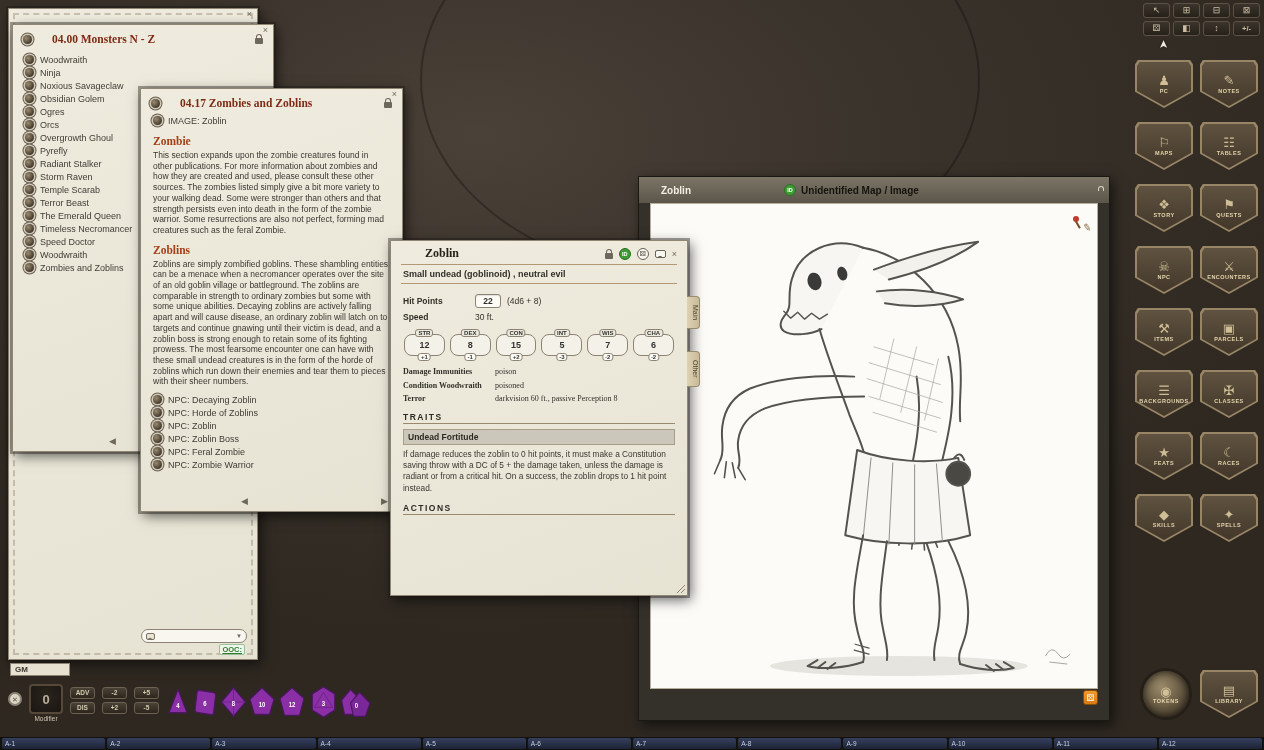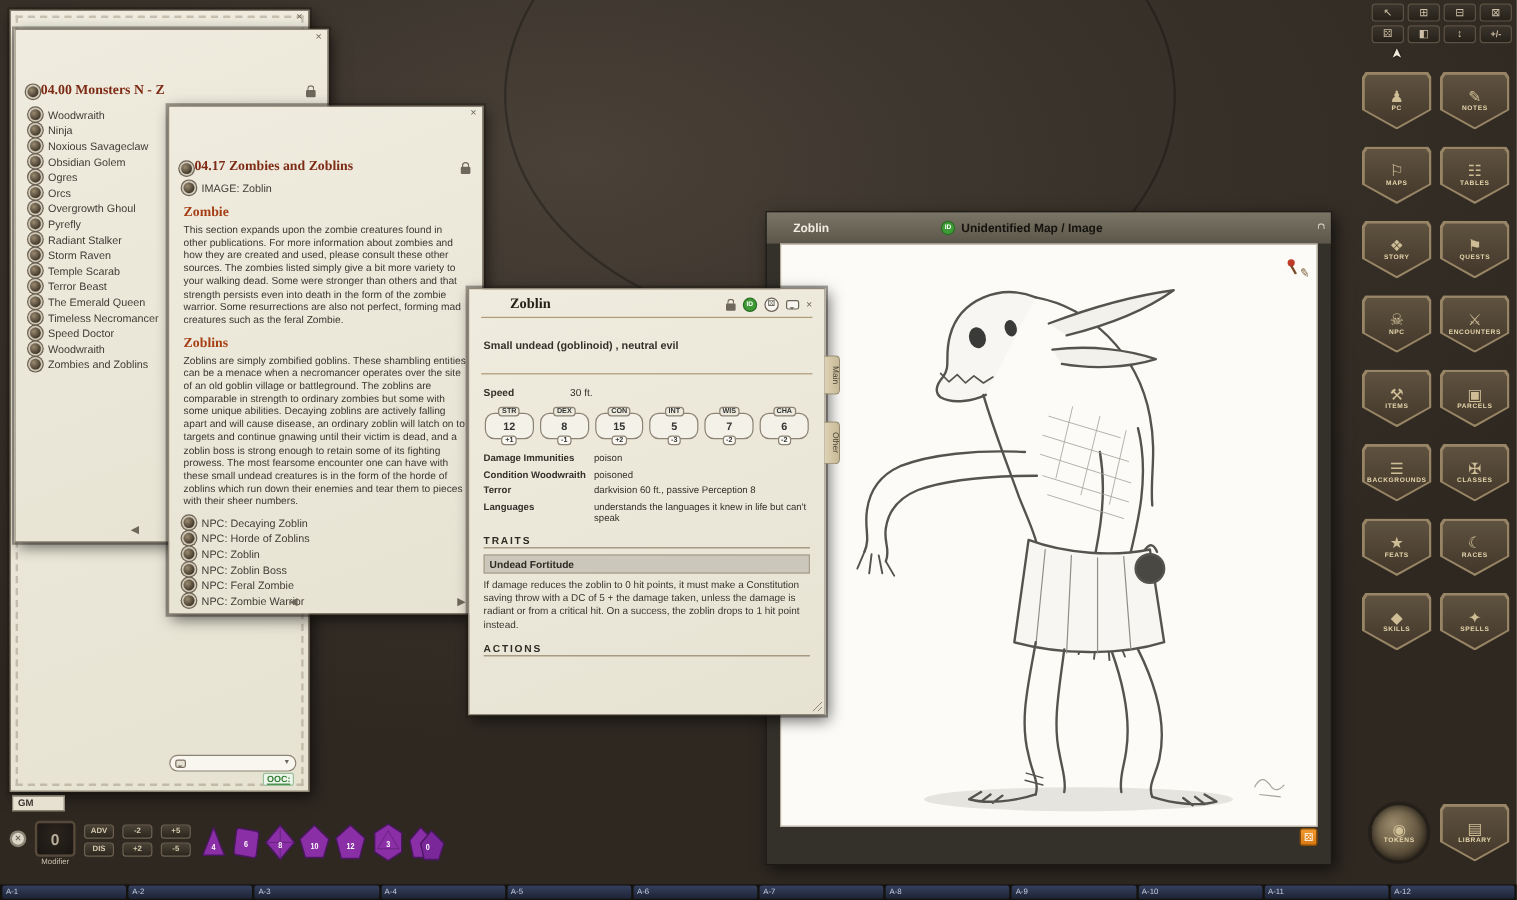--- a/index.html
+++ b/index.html
@@ -19,21 +19,21 @@
     border:1px solid #8f8675;
     box-shadow:0 0 0 2px rgba(30,25,20,.4), 3px 4px 12px rgba(0,0,0,.6); }
   .win-close { position:absolute; top:0; right:2px; width:11px; height:11px; font-size:9px;
     line-height:11px; text-align:center; color:#746b5d; cursor:pointer; }
   .seal { width:9px; height:9px; border-radius:50%; flex:0 0 9px;
     background:radial-gradient(circle at 35% 35%, #9a8a70, #3f3528 75%);
     box-shadow:0 0 0 1.5px #cfc8b7, 0 0 0 2.5px #6b6052; }
   .icon-lock { width:8px; height:6px; background:#6e675b; border-radius:1px; position:relative; margin-top:4px; flex:0 0 8px;}
   .icon-lock::before { content:""; position:absolute; top:-4px; left:1px; width:4px; height:4px;
     border:1.5px solid #6e675b; border-bottom:none; border-radius:3px 3px 0 0; }
-  .story-header { display:flex; align-items:flex-end; gap:2px; padding:8px 10px 5px;margin-top:36px; }
+  .story-header { display:flex; align-items:center; gap:20px; padding:8px 10px 5px; }
   .story-title { flex:1; font-family:"Liberation Serif", serif; font-weight:bold; font-size:11.5px; color:#7e2b15; }
   .link-row { display:flex; align-items:center; gap:6px; padding:1.5px 0; font-size:9px; color:#403c35; cursor:pointer; }
   .sec-heading { font-family:"Liberation Serif", serif; font-weight:bold; font-size:11.5px; color:#a63f16; margin:8px 0 3px; }
   .body-text { font-size:8.5px; line-height:1.26; color:#3b3731; }
   .page-arrow { position:absolute; bottom:5px; font-size:9px; color:#6e675b; cursor:pointer; }
   .grip { position:absolute; right:2px; bottom:2px; width:10px; height:10px;
     background:repeating-linear-gradient(135deg, transparent 0 2px, #8f8675 2px 3px);
     clip-path:polygon(100% 0, 100% 100%, 0 100%); cursor:nwse-resize; }
 
   
@@ -41,21 +41,21 @@
     outline:2px dashed rgba(110,95,75,.30); outline-offset:-7px; }
   .chat-input-row { position:absolute; bottom:16px; left:10px; right:10px; display:flex; justify-content:flex-end; }
   .chat-pill { width:106px; height:14px; background:#f8f6ef; border:1px solid #8c8374; border-radius:8px;
     display:flex; align-items:center; gap:3px; padding:0 4px; }
   .bubble { width:9px; height:7px; background:#e6e2d4; border:1px solid #7a7163; border-radius:2px; position:relative; flex:0 0 9px;}
   .bubble::after { content:""; position:absolute; left:1px; bottom:-3px; border:2px solid transparent; border-top-color:#7a7163; }
   .chat-pill input { flex:1; min-width:0; border:none; outline:none; background:transparent; font-size:8px; }
   .chat-pill .dd { font-size:6px; color:#6e675b; }
   .ooc-tag { position:absolute; bottom:4px; right:12px; font-size:7.5px; font-weight:bold; color:#2e7d32;
     border:1px solid #9bbf9b; background:#eef5ea; padding:0 2px; border-radius:2px;text-decoration:underline; }
-  .gm-tag { position:absolute; left:10px; top:663px; width:44px; height:13px; background:#e6e1d1;
+  .gm-tag { position:absolute; left:10px; top:663px; width:60px; height:13px; background:#e6e1d1;
     border:1px solid #8c8374; font-size:8px; font-weight:bold; color:#3a362f; line-height:12px; padding-left:4px; z-index:2; }
   .flourish { position:absolute; left:118px; top:276px; opacity:.8; }
 
   
   .monsters-window { left:12px; top:24px; width:262px; height:428px; z-index:2; }
   .mon-list { padding:3px 12px; }
 
   
   .story-window { left:140px; top:88px; width:263px; height:424px; z-index:3; }
   .story-body { padding:0 12px; }
@@ -65,36 +65,36 @@
   .stat-titlebar { display:flex; align-items:center; gap:6px; padding:5px 10px 3px; }
   .stat-title { font-family:"Liberation Serif", serif; font-weight:bold; font-size:12px; color:#262119; margin-left:24px; }
   .stat-icons { margin-left:auto; display:flex; align-items:center; gap:6px; }
   .id-badge { width:12px; height:12px; border-radius:50%; background:#3f9b35; color:#fff; font-size:5.5px;
     font-weight:bold; display:flex; align-items:center; justify-content:center; border:1px solid #2a6e24; }
   .icon-die-circle { width:12px; height:12px; border-radius:50%; background:#f8f6f0; border:1px solid #6b6257;
     font-size:7px; line-height:10px; text-align:center; color:#4a443a; }
   .icon-bubble { width:11px; height:8px; background:#f8f6f0; border:1px solid #6b6257; border-radius:2px; position:relative; }
   .icon-bubble::after { content:""; position:absolute; left:2px; bottom:-3px; border:2px solid transparent; border-top-color:#6b6257; }
   .stat-x { font-size:9px; color:#746b5d; cursor:pointer; }
-  .type-line { margin:0 10px; padding:18px 2px; font-size:9px; font-weight:bold; color:#33302a;
+  .type-line { margin:0 10px; padding:4px 2px; font-size:9px; font-weight:bold; color:#33302a;
     border-top:1px solid #b09a76; border-bottom:1px solid #b09a76; }
   .stat-content { padding:6px 12px 0; overflow:hidden; height:288px; }
   .stat-row { display:flex; align-items:center; gap:6px; margin:4px 0; font-size:8.5px; color:#33302a; }
   .stat-label { font-weight:bold; width:66px; flex:0 0 66px; }
   .value-box { min-width:26px; padding:1px 3px; background:#fcfbf6; border:1px solid #8c8374; border-radius:3px;
     text-align:center; font-weight:bold; font-size:8.5px; box-shadow:inset 0 1px 1px rgba(0,0,0,.12); }
   .abilities { display:flex; gap:5px; margin:12px 1px 11px; }
   .ability { position:relative; flex:1; border:1px solid #8c8374; border-radius:8px; background:#f3f1e8;
     height:22px; display:flex; align-items:center; justify-content:center; }
   .ability-label { position:absolute; top:-6px; left:50%; transform:translateX(-50%); background:#ece9dd;
     border:1px solid #8c8374; border-radius:3px; font-size:6px; font-weight:bold; padding:0 2px; white-space:nowrap; }
   .ability-score { font-size:9px; font-weight:bold; }
   .ability-mod { position:absolute; bottom:-6px; left:50%; transform:translateX(-50%); background:#fbfaf5;
     border:1px solid #8c8374; border-radius:3px; font-size:6px; font-weight:bold; padding:0 2px; }
-  .prop-row { margin:4.5px 0; font-size:8px; color:#33302a; display:flex; gap:4px; align-items:baseline; }
+  .prop-row { margin:4.5px 0; font-size:8px; color:#33302a; display:flex; gap:4px; align-items:baseline;font-family:Liberation Serif, serif; }
   .prop-label { font-weight:bold; min-width:88px; flex:0 0 88px; }
   .section-head { margin-top:9px; padding-bottom:1px; border-bottom:1px solid #98896f; font-size:8.5px;
     font-weight:bold; letter-spacing:1.5px; color:#2e2a24; }
   .trait-band { margin-top:5px; background:#cbc7ba; border:1px solid #a69d8b; padding:2px 4px;
     font-size:8.5px; font-weight:bold; color:#2e2a24; }
   .trait-text { margin-top:4px; font-size:8.3px; line-height:1.35; color:#3b3731; }
   .tab { position:absolute; right:-13px; width:13px; padding:8px 0; background:linear-gradient(90deg,#ddd2b4,#c9bb98);
     border:1px solid #978b6e; border-left:none; border-radius:0 4px 4px 0; font-size:7px; color:#4a4436;
     writing-mode:vertical-rl; text-align:center; cursor:pointer; }
   .tab.main { top:55px; } .tab.other { top:110px; }
@@ -395,20 +395,25 @@
       <span class="icon-lock"></span>
       <span class="id-badge">ID</span>
       <span class="icon-die-circle">⚄</span>
       <span class="icon-bubble"></span>
       <span class="stat-x">×</span>
     </span>
   </div>
   <div class="type-line">Small undead (goblinoid) , neutral evil</div>
   <div class="stat-content">
     <div class="stat-row">
+      <span class="stat-label">Hit Points</span>
+      <span class="value-box">22</span>
+      <span>(4d6 + 8)</span>
+    </div>
+    <div class="stat-row">
       <span class="stat-label">Speed</span>
       <span>30 ft.</span>
     </div>
     <div class="abilities">
       <div class="ability">
         <span class="ability-label">STR</span>
         <span class="ability-score">12</span>
         <span class="ability-mod">+1</span>
       </div>
       <div class="ability">
@@ -441,24 +446,20 @@
       <span class="prop-label">Damage Immunities</span>
       <span>poison</span>
     </div>
     <div class="prop-row">
       <span class="prop-label">Condition Woodwraith</span>
       <span>poisoned</span>
     </div>
     <div class="prop-row">
       <span class="prop-label">Terror</span>
       <span>darkvision 60 ft., passive Perception 8</span>
-    </div>
-    <div class="prop-row">
-      <span class="prop-label">Languages</span>
-      <span>understands the languages it knew in life but can't speak</span>
     </div>
     <div class="section-head">TRAITS</div>
     <div class="trait-band">Undead Fortitude</div>
     <div class="trait-text">If damage reduces the zoblin to 0 hit points, it must make a Constitution saving throw with a DC of 5 + the damage taken, unless the damage is radiant or from a critical hit. On a success, the zoblin drops to 1 hit point instead.</div>
     <div class="section-head">ACTIONS</div>
   </div>
   <span class="tab main">Main</span>
   <span class="tab other">Other</span>
   <span class="grip"></span>
 </div>

